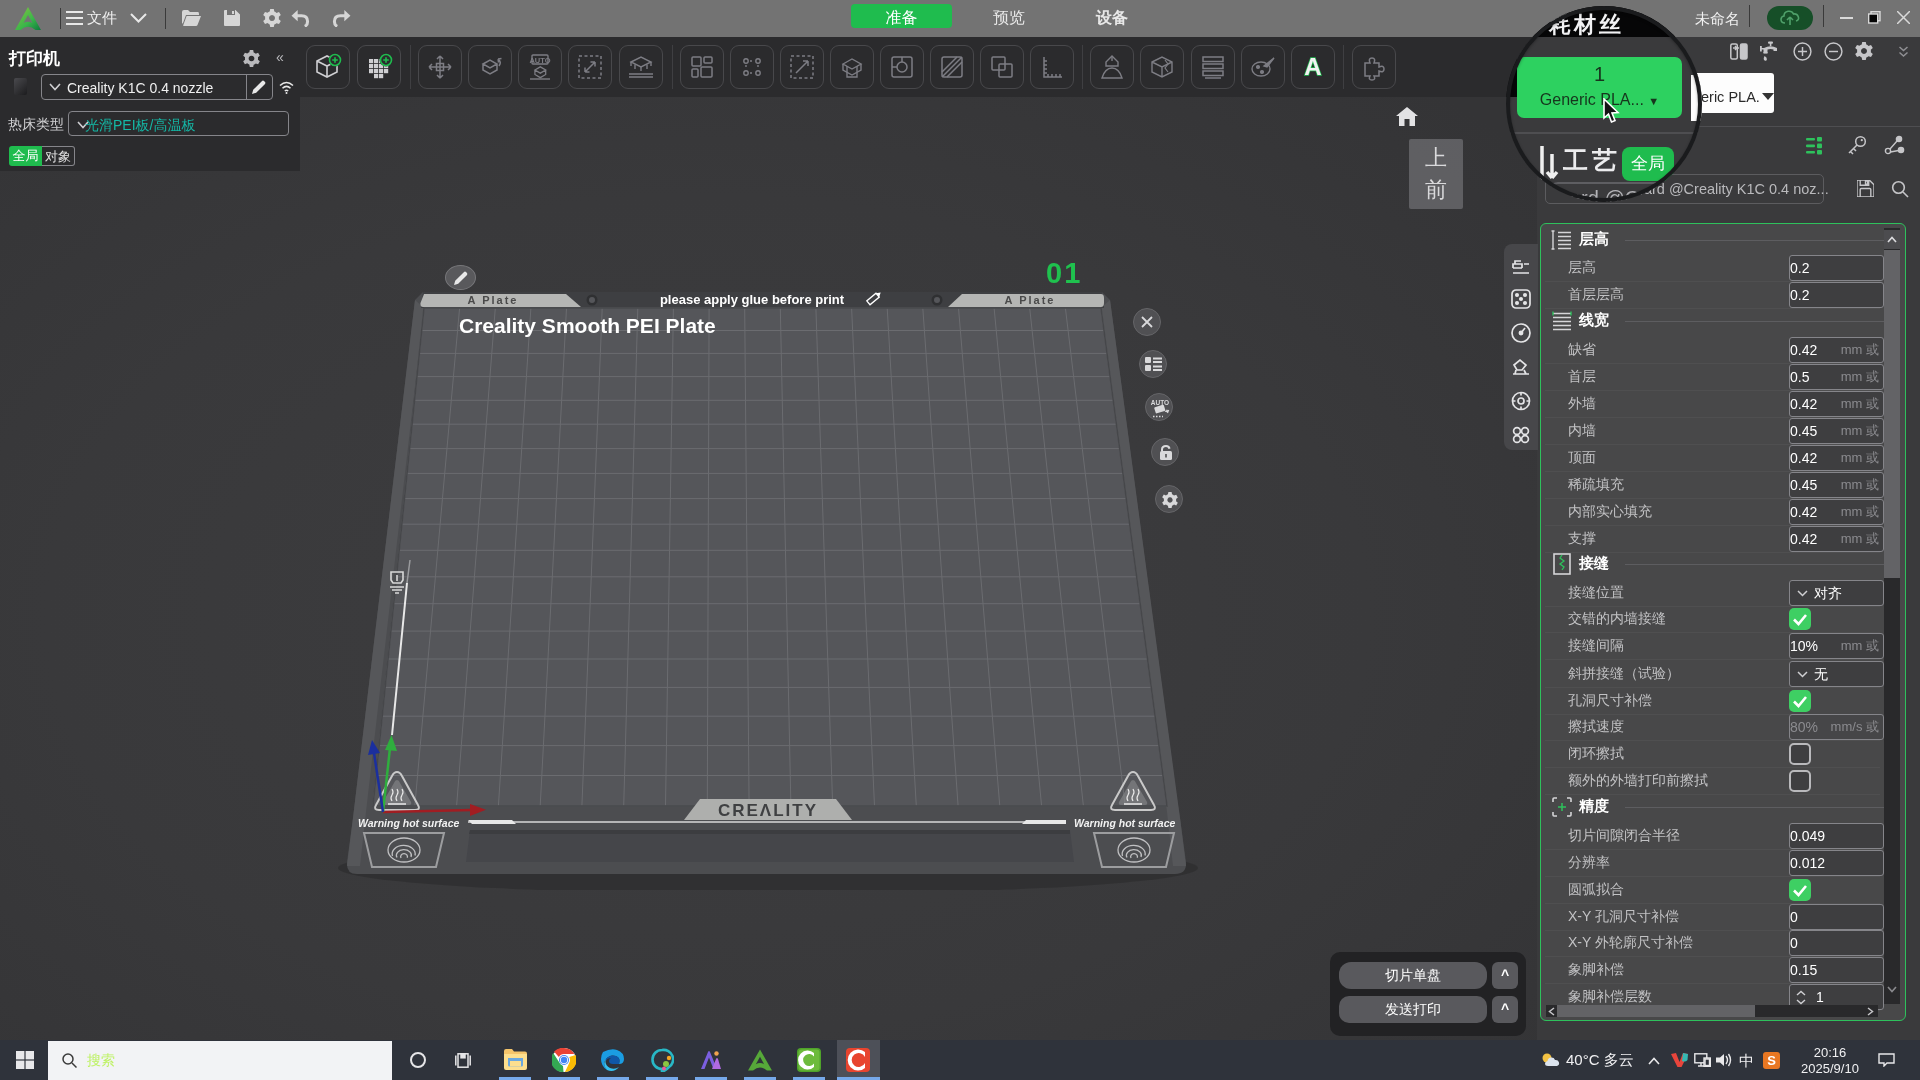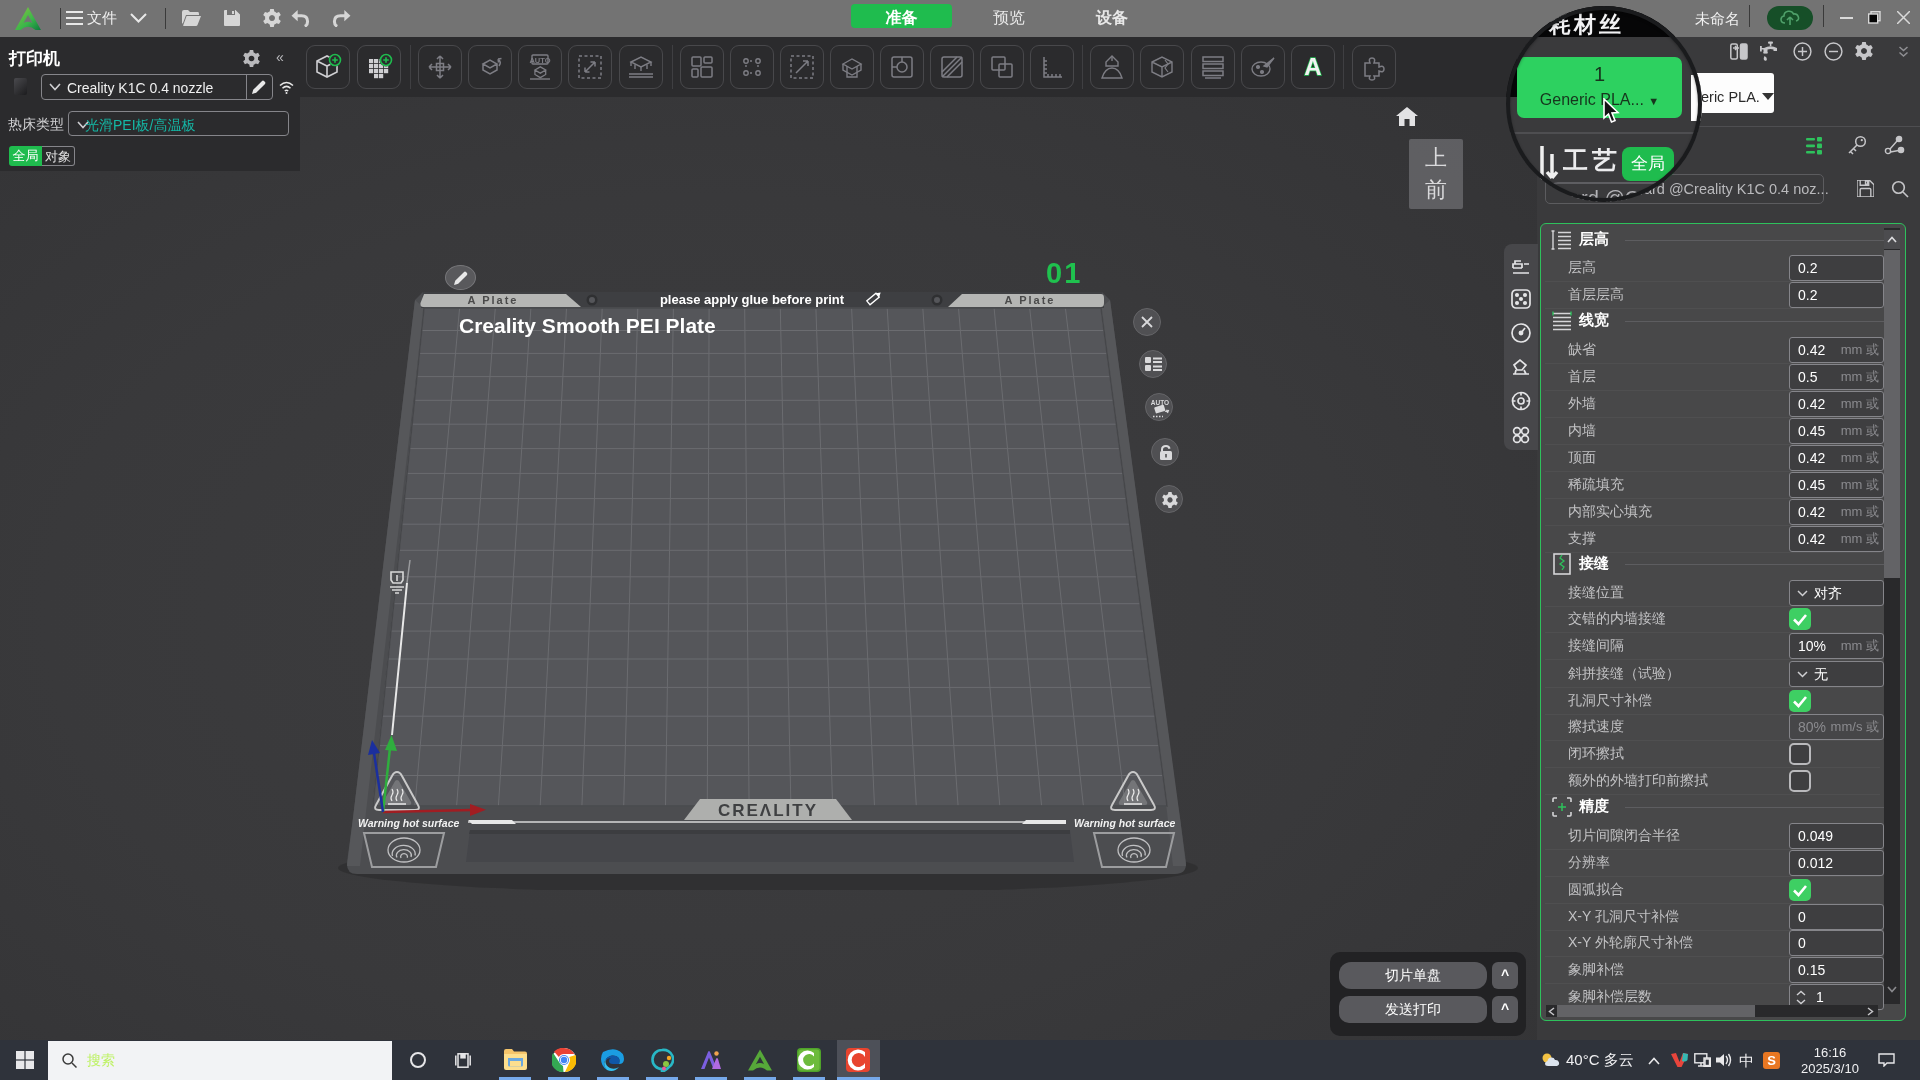--- a/index.html
+++ b/index.html
@@ -7,21 +7,21 @@
 #topbar{position:absolute;left:0;top:0;width:1920px;height:37px;background:#737373}
 #toolband{position:absolute;left:0;top:37px;width:1920px;height:60px;background:#2b2b2d}
 #leftpanel{position:absolute;left:0;top:37px;width:300px;height:134px;background:#2b2b2d}
 #viewport{position:absolute;left:0;top:97px;width:1537px;height:943px;background:radial-gradient(ellipse 1100px 700px at 46% 55%, #3d3d3f 0%, #39393b 60%, #343436 100%)}
 #rightpanel{position:absolute;left:1537px;top:37px;width:383px;height:1003px;background:#3a3a3c}
 #taskbar{position:absolute;left:0;top:1040px;width:1920px;height:40px;background:#2f333b}
 .tb-sep{position:absolute;top:45px;width:1px;height:44px;background:#3f3f42}
 .tbtn{position:absolute;top:45px;width:44px;height:44px;border:1px solid #48484b;border-radius:9px}
 .tbtn svg{position:absolute;left:50%;top:50%;transform:translate(-50%,-50%)}
 .row-label{position:absolute;left:31px;font-size:14px;color:#c2c2c4;white-space:nowrap}
-.inp{position:absolute;left:252px;width:95px;height:26px;background:#3e3e40;border:1px solid #85858a;border-radius:3px;color:#fff;font-size:14px;line-height:24px;padding-left:8px}
+.inp{position:absolute;left:252px;width:95px;height:26px;background:#3e3e40;border:1px solid #85858a;border-radius:3px;color:#fff;font-size:14px;line-height:24px;}
 .unit{position:absolute;right:4px;top:0;font-size:13px;color:#8b8b8f;line-height:24px}
 .chk{position:absolute;left:252px;width:22px;height:22px;border-radius:5px}
 .chk.on{background:#3ecf63}
 .chk.off{background:#3e3e40;border:2px solid #b9b9bc}
 .sect-ico{position:absolute;left:14px;width:22px;height:22px}
 .sect-label{position:absolute;left:42px;font-size:15px;font-weight:bold;color:#ffffff;white-space:nowrap}
 .sect-line{position:absolute;right:28px;height:1px;background:#5d5d60}
 </style></head>
 <body>
 <div id="viewport"></div>
@@ -136,21 +136,21 @@
       <path d="M7.2 0 h3.6 l0.5 2.6 a6.6 6.6 0 0 1 2.2 1.3 l2.5 -0.9 l1.8 3.1 l-2 1.7 a6.6 6.6 0 0 1 0 2.5 l2 1.7 l-1.8 3.1 l-2.5 -0.9 a6.6 6.6 0 0 1 -2.2 1.3 L10.8 18 H7.2 l-0.5 -2.6 a6.6 6.6 0 0 1 -2.2 -1.3 l-2.5 0.9 l-1.8 -3.1 l2 -1.7 a6.6 6.6 0 0 1 0 -2.5 l-2 -1.7 l1.8 -3.1 l2.5 0.9 a6.6 6.6 0 0 1 2.2 -1.3 Z M9 6 a3 3 0 1 0 0.001 0 Z"></path>
     </svg>
 <svg class="abs" style="left:291px;top:10px" width="19" height="17" viewBox="0 0 20 18">
       <path d="M7 0 L0.5 6 L7 12 Z" fill="#d6d6d6"></path>
       <path d="M3.5 6 H11 Q17.5 6 17.5 12.2 Q17.5 16 14.5 17.3" stroke="#d6d6d6" stroke-width="3.2" fill="none"></path>
     </svg>
 <svg class="abs" style="left:332px;top:10px;transform:scaleX(-1)" width="19" height="17" viewBox="0 0 20 18">
       <path d="M7 0 L0.5 6 L7 12 Z" fill="#d6d6d6"></path>
       <path d="M3.5 6 H11 Q17.5 6 17.5 12.2 Q17.5 16 14.5 17.3" stroke="#d6d6d6" stroke-width="3.2" fill="none"></path>
     </svg>
-<div class="abs" style="left:851px;top:4px;width:101px;height:24px;background:#1fbc4e;border-radius:4px;text-align:center;font-size:16px;font-weight:bold;color:#fff;line-height:28px">准备</div>
+<div class="abs" style="left:851px;top:4px;width:101px;height:24px;background:#1fbc4e;border-radius:4px;text-align:center;font-size:16px;font-weight:normal;color:#fff;line-height:28px">准备</div>
 <div class="abs" style="left:965px;top:8px;width:88px;height:22px;text-align:center;font-size:16px;font-weight:normal;color:#e8e8e8">预览</div>
 <div class="abs" style="left:1068px;top:8px;width:88px;height:22px;text-align:center;font-size:16px;font-weight:bold;color:#e8e8e8">设备</div>
 <div class="abs" style="left:1695px;top:10px;font-size:15px;color:#f0f0f0">未命名</div>
 <div class="abs" style="left:1749px;top:5px;width:1px;height:22px;background:#3a3a3a"></div>
 <div class="abs" style="left:1767px;top:6px;width:46px;height:24px;background:#164f28;border-radius:12px"></div>
 <svg class="abs" style="left:1780px;top:10px" width="20" height="16" viewBox="0 0 20 16" fill="none" stroke="#4fa06a" stroke-width="1.6">
       <path d="M5 13 Q1 13 1 9.5 Q1 6.5 4 6 Q4 2 8 1.3 Q12 0.7 13.5 4 Q17 3.5 18.2 6.5 Q19.5 10 16 11"></path>
       <path d="M10 15 L10 7 M10 7 L7 10 M10 7 L13 10"></path>
     </svg>
 <div class="abs" style="left:1823px;top:5px;width:1px;height:22px;background:#3a3a3a"></div>
@@ -732,22 +732,22 @@
     <path d="M4 13 h6 M7 10 v3"></path>
     <rect x="10" y="5" width="6.5" height="8.5" fill="#2f333b"></rect>
     <rect x="11" y="6" width="4.5" height="6.5"></rect>
   </svg>
 <svg class="abs" style="left:1716px;top:1053px" width="17" height="14" viewBox="0 0 17 14" fill="#e8e8ea">
     <path d="M0 4.5 L4 4.5 L8 1 L8 13 L4 9.5 L0 9.5 Z"></path>
     <path d="M10 3 Q13 7 10 11 M12.5 1 Q16.5 7 12.5 13" stroke="#e8e8ea" stroke-width="1.4" fill="none"></path>
   </svg>
 <div class="abs" style="left:1739px;top:1052px;font-size:15px;color:#f0f0f2">中</div>
 <div class="abs" style="left:1763px;top:1052px;width:17px;height:17px;border-radius:3px;background:#e87722;text-align:center;line-height:17px;font-size:13px;font-weight:bold;color:#fff">S</div>
-<div class="abs" style="left:1795px;top:1045px;width:70px;height:15px;font-size:13px;color:#f0f0f2;text-align:center">16:16</div>
-<div class="abs" style="left:1795px;top:1061px;width:70px;height:15px;font-size:13px;color:#f0f0f2;text-align:center">2025/3/10</div>
+<div class="abs" style="left:1795px;top:1045px;width:70px;height:15px;font-size:13px;color:#f0f0f2;text-align:center">20:16</div>
+<div class="abs" style="left:1795px;top:1061px;width:70px;height:15px;font-size:13px;color:#f0f0f2;text-align:center">2025/9/10</div>
 <svg class="abs" style="left:1878px;top:1053px" width="17" height="14" viewBox="0 0 17 14" fill="none" stroke="#e8e8ea" stroke-width="1.4">
     <path d="M1 1 L16 1 L16 10 L9 10 L6 13 L6 10 L1 10 Z"></path>
   </svg>
 <div class="abs" style="left:1506px;top:6px;width:196px;height:196px;border-radius:50%;overflow:hidden;background:#3a3a3c">
     <div class="abs" style="left:0;top:0;width:196px;height:31px;background:#060607"></div>
     <div class="abs" style="left:0;top:31px;width:11px;height:60px;background:#060607"></div>
     <div class="abs" style="left:43px;top:4px;font-size:22px;font-weight:bold;color:#f2f2f4;letter-spacing:3px">耗材丝</div>
     <div class="abs" style="left:11px;top:51px;width:165px;height:61px;background:#2dd160;border-radius:7px"></div>
     <div class="abs" style="left:11px;top:51px;width:165px;height:30px;text-align:center;font-size:20px;color:#17351d;line-height:34px">1</div>
     <div class="abs" style="left:11px;top:85px;width:165px;height:22px;text-align:center;font-size:16px;color:#17351d">Generic PLA... <span style="font-size:11px">▼</span></div>

